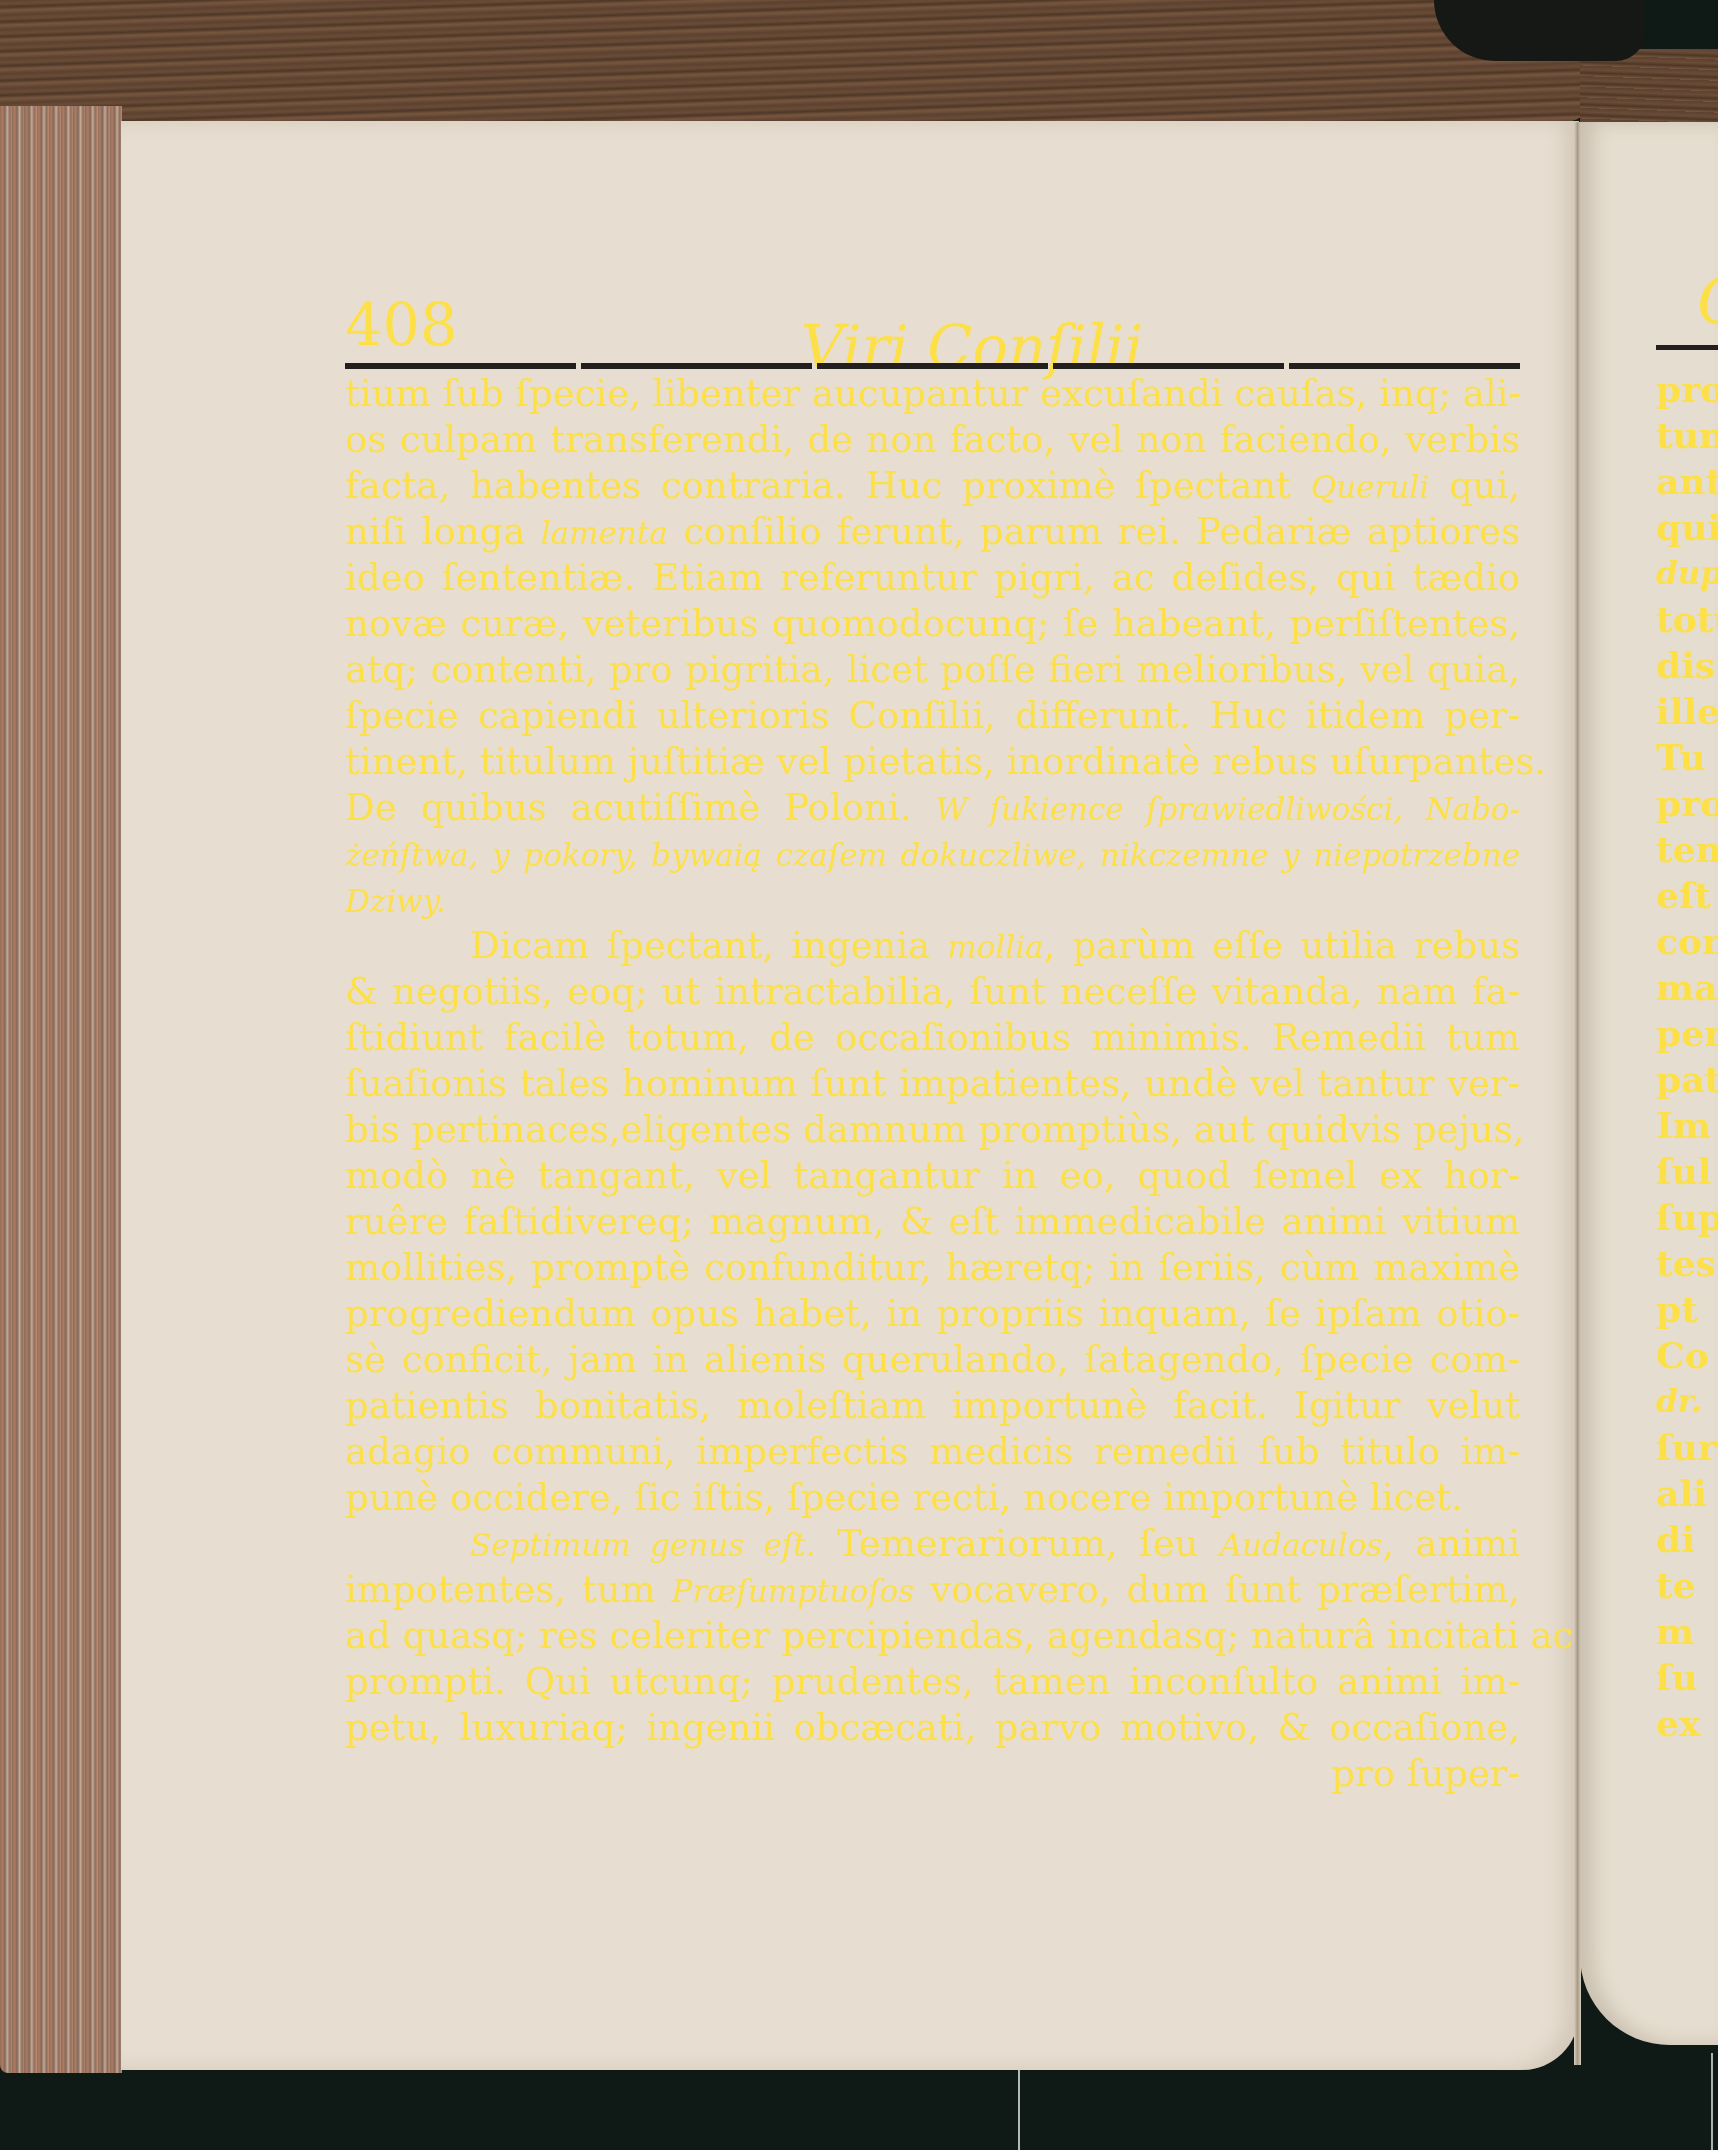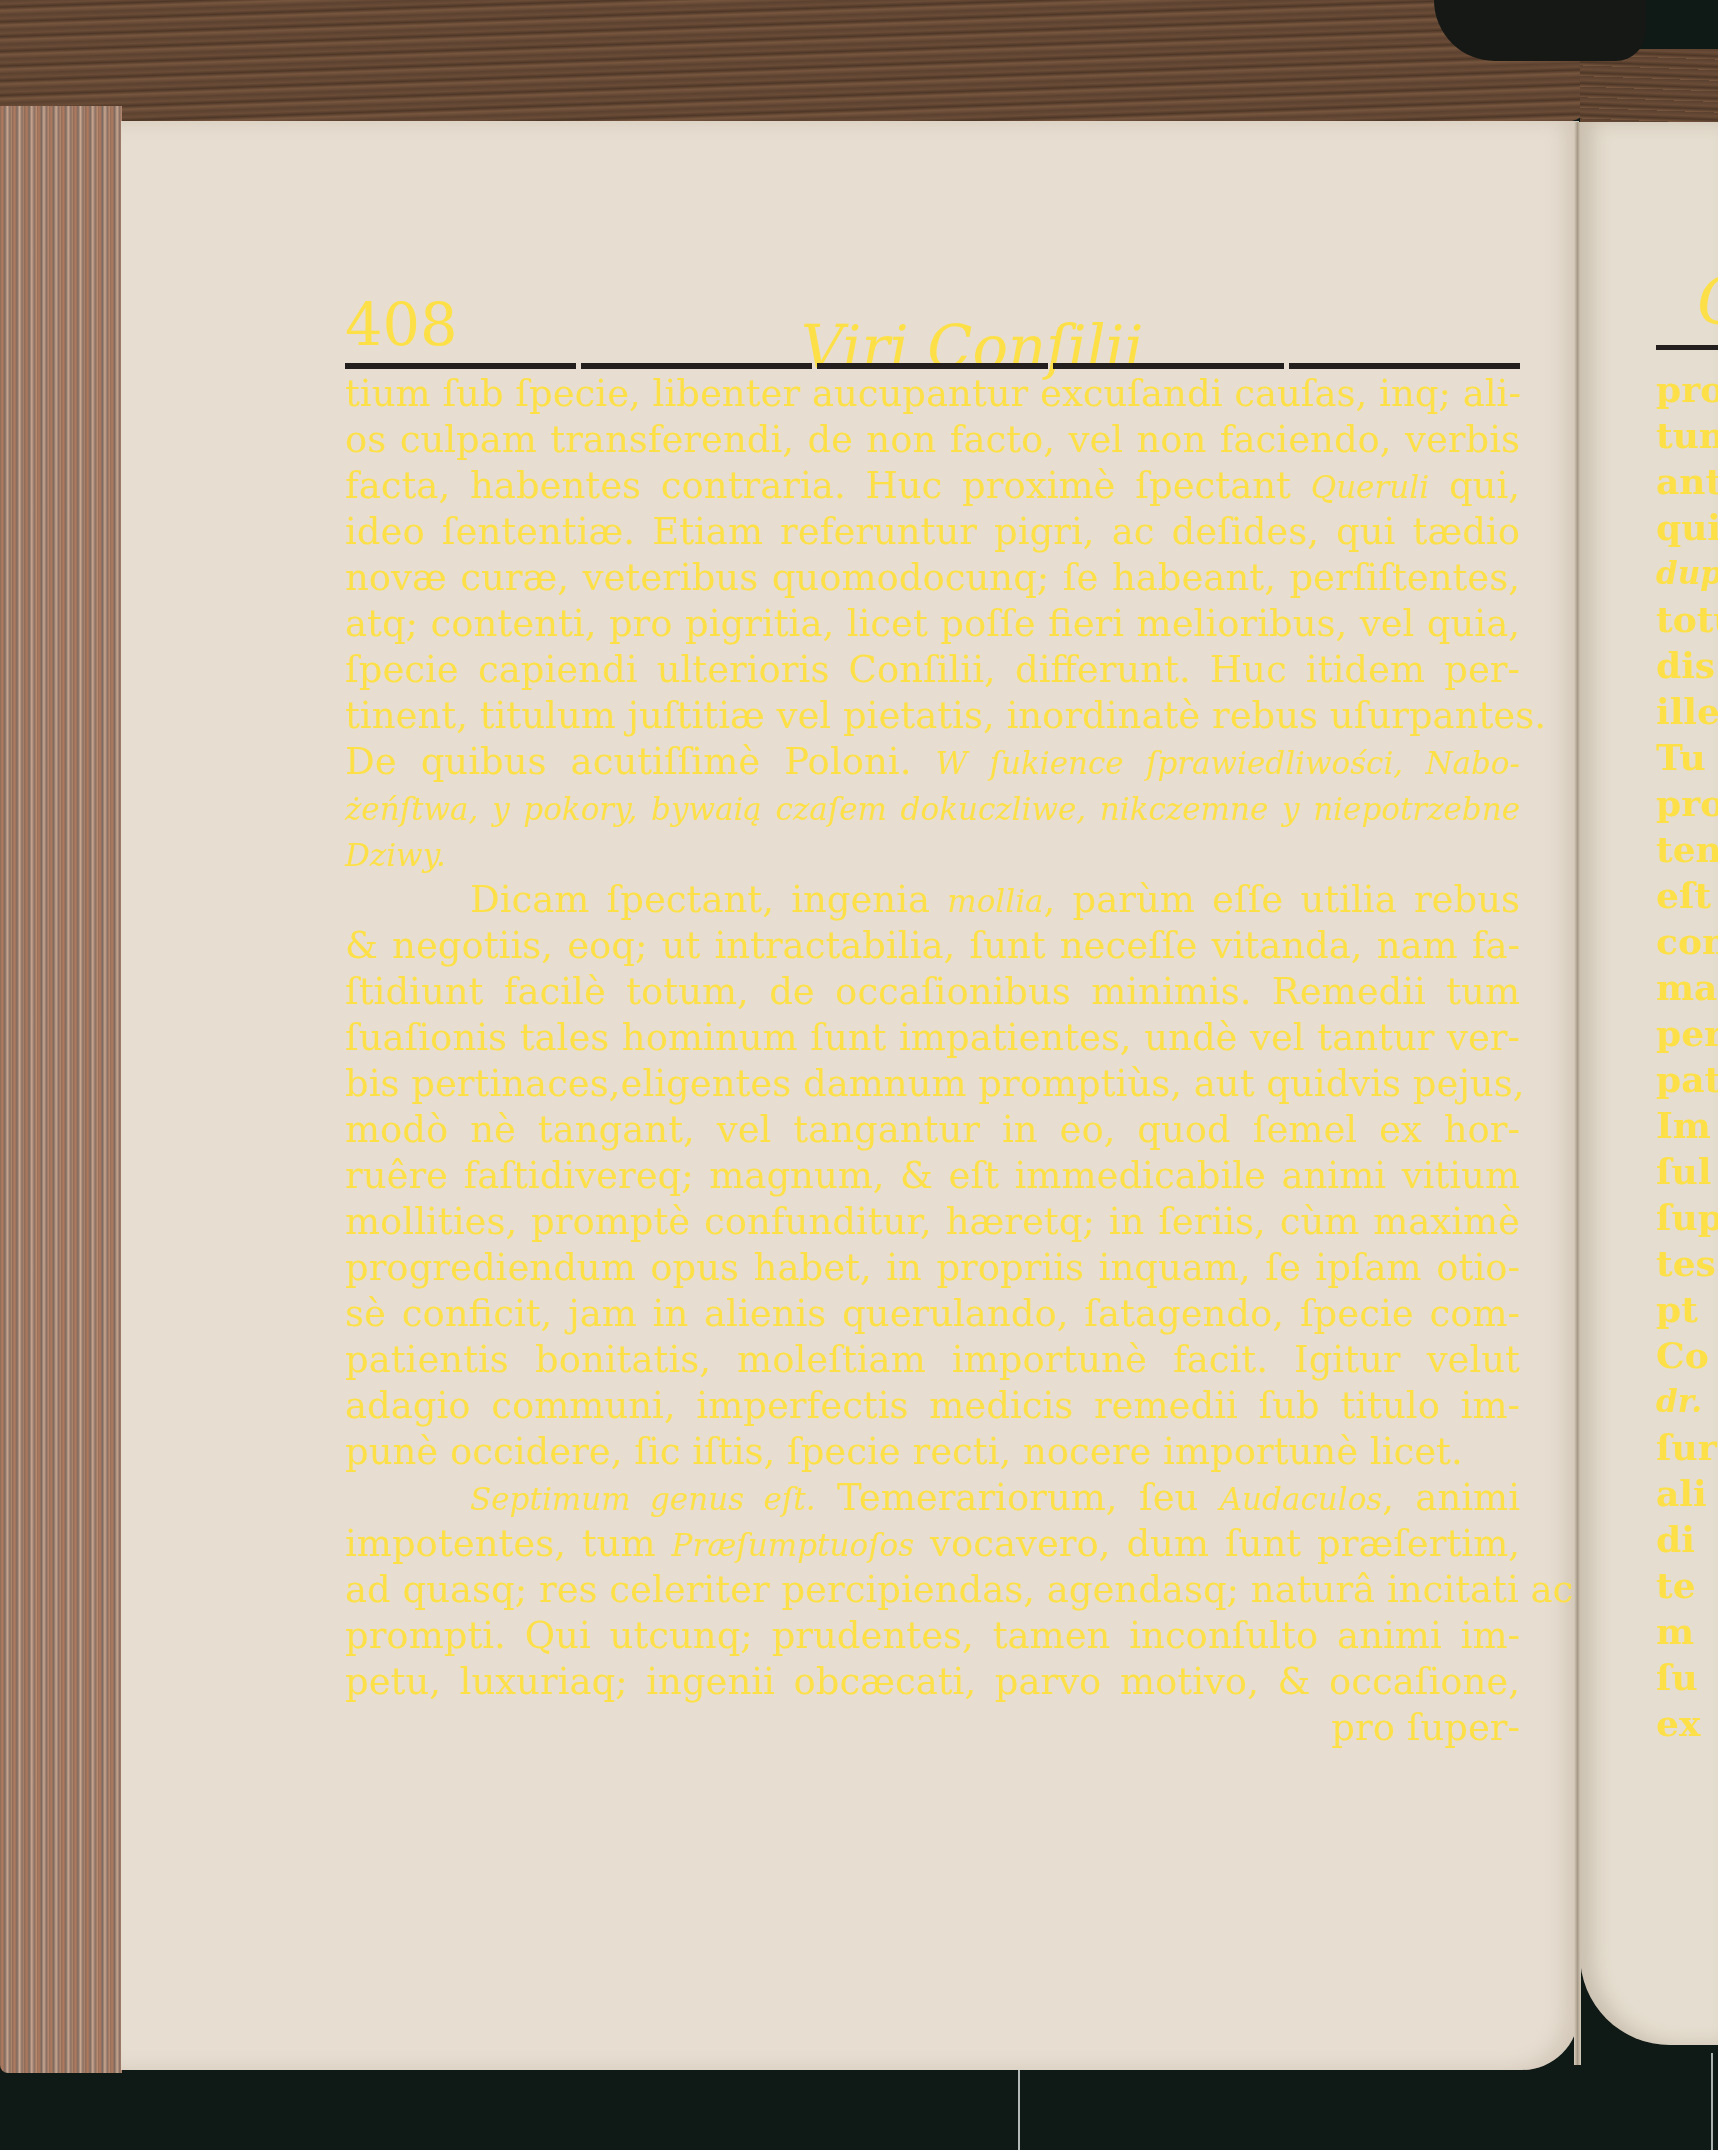--- a/index.html
+++ b/index.html
@@ -59,20 +59,21 @@
   <span></span>
   <span></span>
   <span></span>
   <span></span>
 </div>
 
 <div class="body-text ink" id="left-body">
     <div class="line"><span>tium ſub ſpecie, libenter aucupantur excuſandi cauſas, inq; ali-</span></div>
     <div class="line"><span>os culpam transferendi, de non facto, vel non faciendo, verbis</span></div>
     <div class="line"><span>facta, habentes contraria.  Huc proximè ſpectant </span><span class="it">Queruli</span><span> qui,</span></div>
+    <div class="line"><span>niſi longa </span><span class="it">lamenta</span><span> conſilio ferunt, parum rei.  Pedariæ aptiores</span></div>
     <div class="line"><span>ideo ſententiæ. Etiam referuntur pigri, ac deſides, qui tædio</span></div>
     <div class="line"><span>novæ curæ, veteribus quomodocunq; ſe habeant, perſiſtentes,</span></div>
     <div class="line"><span>atq; contenti, pro pigritia, licet poſſe fieri melioribus, vel quia,</span></div>
     <div class="line"><span>ſpecie capiendi ulterioris Conſilii, differunt.  Huc itidem per-</span></div>
     <div class="line"><span>tinent, titulum juſtitiæ vel pietatis, inordinatè rebus uſurpantes.</span></div>
     <div class="line"><span>De quibus acutiſſimè Poloni.  </span><span class="it">W ſukience ſprawiedliwości, Nabo-</span></div>
     <div class="line"><span class="it">żeńſtwa, y pokory, bywaią czaſem dokuczliwe, nikczemne y niepotrzebne</span></div>
     <div class="line last"><span class="it">Dziwy.</span></div>
     <div class="line indent"><span>Dicam ſpectant, ingenia </span><span class="it">mollia</span><span>, parùm eſſe utilia rebus</span></div>
     <div class="line"><span>&amp; negotiis, eoq; ut intractabilia, ſunt neceſſe vitanda, nam fa-</span></div>

